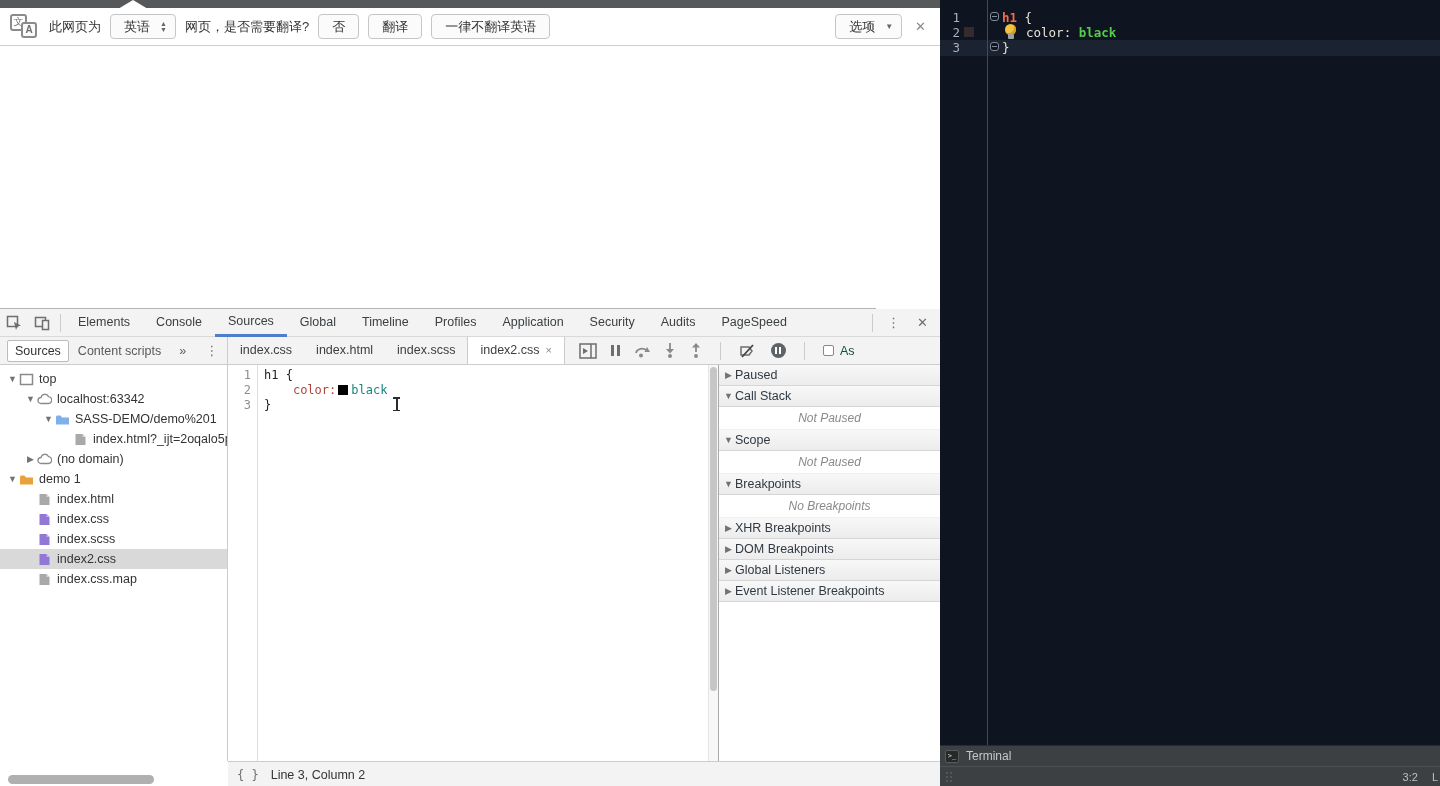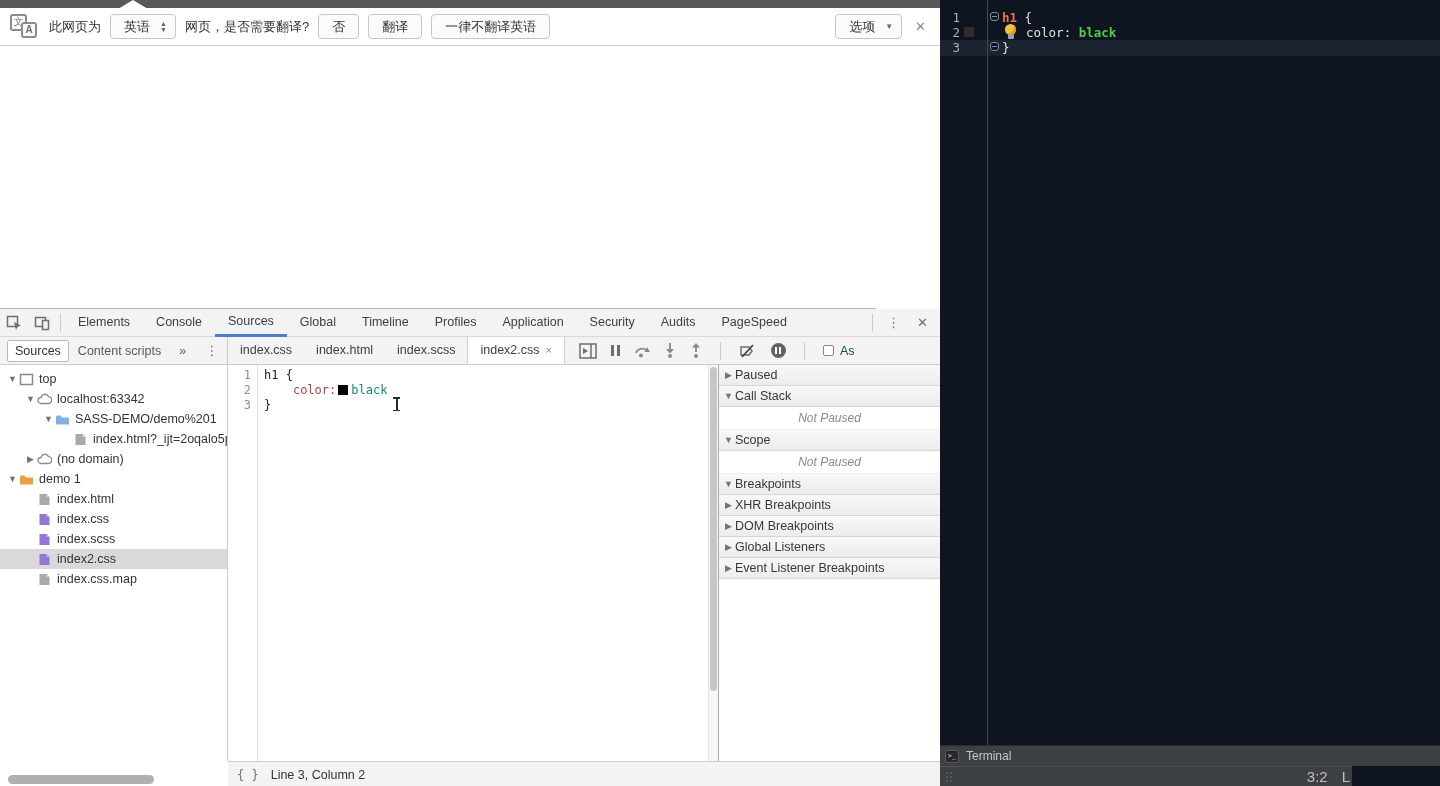--- a/index.html
+++ b/index.html
@@ -113,22 +113,22 @@
   .ide-val { color:#55cc4a; font-weight:bold; }
   .bulb { position:absolute; left:64px; top:24px; width:13px; height:16px; }
   .bulb .glass { position:absolute; left:1px; top:0; width:11px; height:11px; border-radius:50%; background:#f2c243; box-shadow:inset -2px -2px 0 #d99c1e; }
   .bulb .base { position:absolute; left:3.5px; top:10px; width:6px; height:5px; background:#9aa0a6; border-radius:1px; }
 
   .terminal-bar { position:absolute; left:0; top:745px; width:500px; height:21px; background:#3d4042;
                   border-top:1px solid #2a2a2a; display:flex; align-items:center; padding-left:5px; }
   .term-ic { width:14px; height:13px; background:#26282a; border:1px solid #565a5c; border-radius:2px;
              color:#cde6c0; font-size:7px; line-height:11px; text-align:center; font-family:"DejaVu Sans Mono", monospace; }
   .term-lb { color:#c7c7c7; font-size:12px; margin-left:7px; }
-  .ide-status { position:absolute; left:0; top:766px; width:412px; height:20px; background:#3d4042;
-                border-top:1px solid #4e5052; display:flex; align-items:center; color:#bfbfbf; font-size:15px; }
+  .ide-status { position:absolute; left:0; top:766px; width:500px; height:20px; background:#3d4042;
+                border-top:1px solid #4e5052; display:flex; align-items:center; color:#bfbfbf; font-size:11px; }
   .grip { margin-left:6px; display:inline-flex; gap:2px; }
   .grip span { display:inline-flex; flex-direction:column; gap:2px; }
   .grip b { width:2px; height:2px; background:#5d5f61; border-radius:50%; }
   .ide-pos { margin-left:auto; margin-right:14px; }
   .ide-eol { margin-right:2px; }
 
   svg { display:block; }
 </style>
 </head>
 <body>
@@ -366,20 +366,21 @@
           <div class="scontent">Not Paused</div>
           <div class="shead">
             <span class="tw">▼</span>
             <span>Scope</span>
           </div>
           <div class="scontent">Not Paused</div>
           <div class="shead">
             <span class="tw">▼</span>
             <span>Breakpoints</span>
           </div>
+          <div class="scontent">No Breakpoints</div>
           <div class="shead">
             <span class="tw">▶</span>
             <span>XHR Breakpoints</span>
           </div>
           <div class="shead">
             <span class="tw">▶</span>
             <span>DOM Breakpoints</span>
           </div>
           <div class="shead">
             <span class="tw">▶</span>

